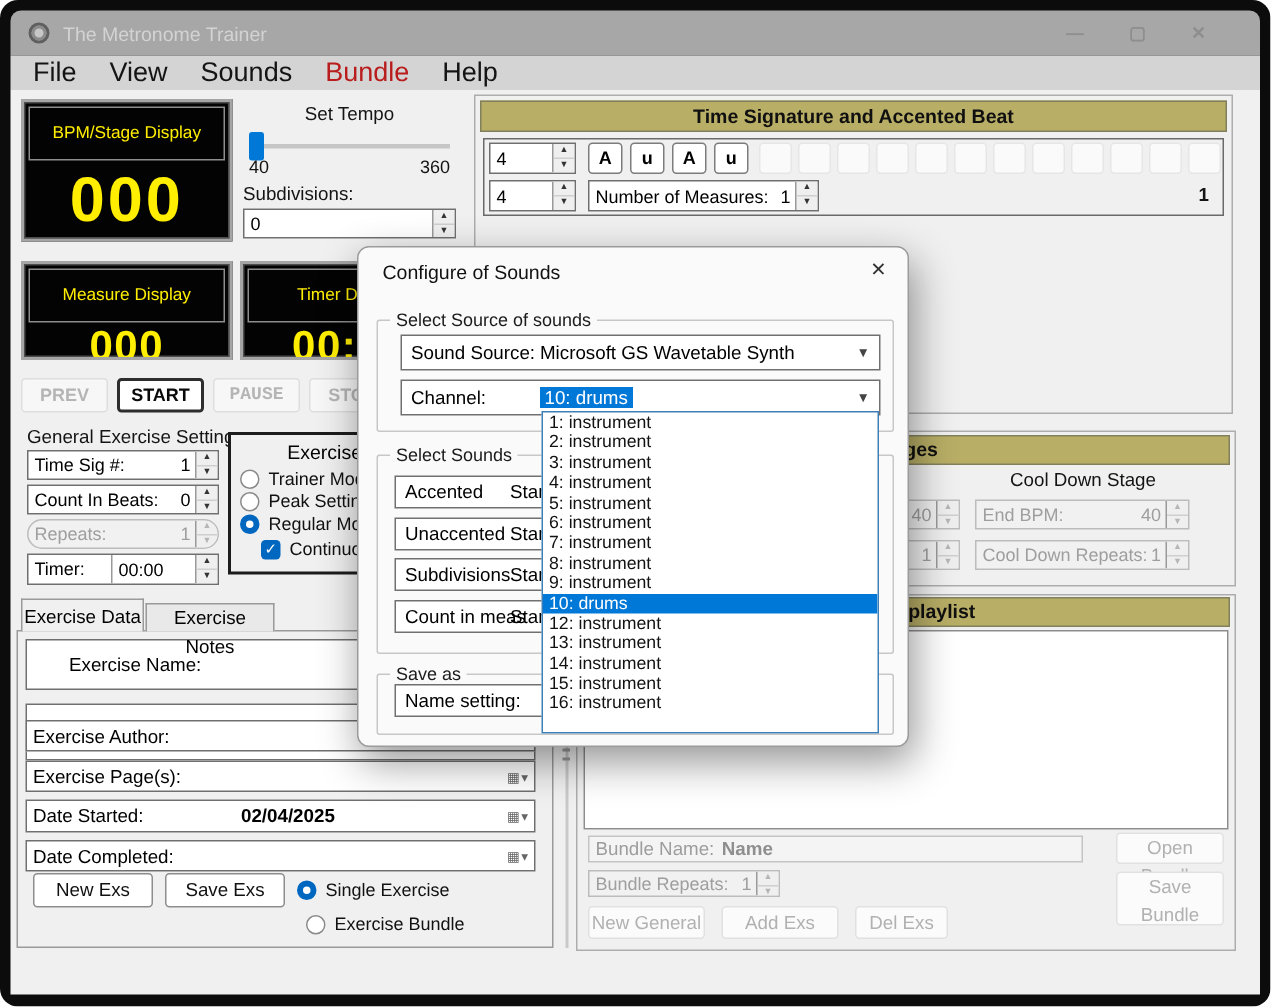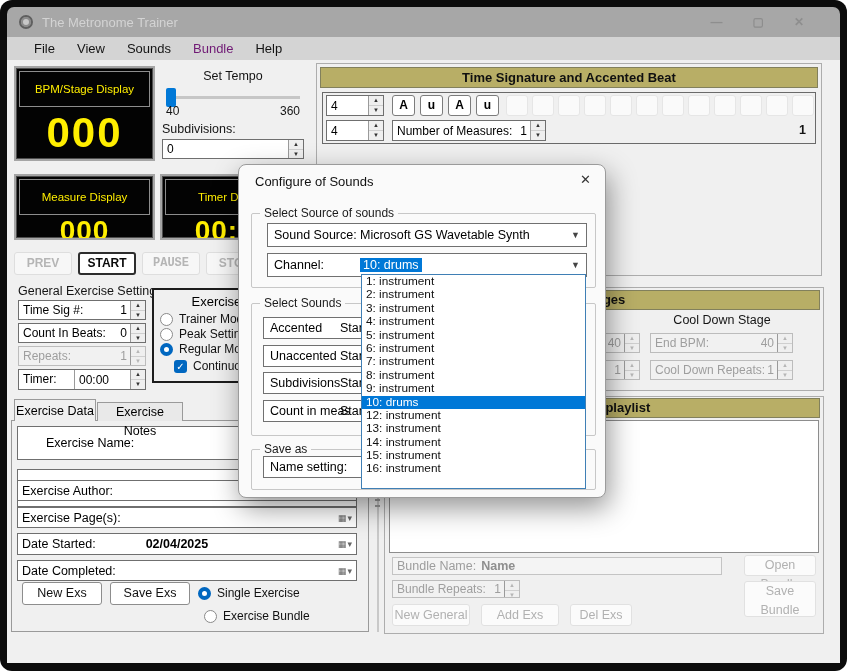--- a/index.html
+++ b/index.html
@@ -5,23 +5,23 @@
   * { box-sizing: border-box; margin:0; padding:0; font-family:"Liberation Sans", sans-serif; }
   html,body { width:847px; height:671px; background:#fff; }
   #win { position:relative; width:847px; height:671px; background:#0c0c0c; border-radius:12px; overflow:hidden; }
   .abs { position:absolute; }
 
   
   .titlebar { left:7px; top:7px; width:833px; height:30px; background:#a7a7a7; display:flex; align-items:center; padding:0 12px; border-radius:7px 7px 0 0; }
   .appicon { width:14px; height:14px; border-radius:50%; border:2px solid #5f5f5f; background:#c7c7c7; box-shadow:inset 0 0 0 2px #8b8b8b; }
   .title-text { color:#d3d3d3; font-size:13px; margin-left:9px; }
   .winbtns { margin-left:auto; display:flex; gap:30px; color:#8e8e8e; font-size:12px; padding-right:24px; font-weight:bold; }
-  .menubar { left:7px; top:37px; width:833px; height:23px; background:#d4d4d4; display:flex; align-items:center; padding-left:16px; font-size:13px; color:#141414; }
+  .menubar { left:7px; top:37px; width:833px; height:23px; background:#d4d4d4; display:flex; align-items:center; padding-left:4px; font-size:18px; color:#141414; }
   .menubar span { padding:2px 11px; }
-  .mdis { color:#701a75; }
+  .mdis { color:#b91c1c; }
   .content { left:7px; top:60px; width:833px; height:603px; background:#f0f0f0; }
 
   
   .displaybox { position:absolute; background:#030303; border:2px solid #a5a5a5; box-shadow:inset 0 0 0 1px #4d4d4d; color:#ffee00; text-align:center; overflow:hidden; }
   .dhead { border:1px solid #8d8d8d; margin:3px 3px 2px; font-size:11.5px; padding:11px 0; white-space:nowrap; }
   .dval-lg { font-size:42px; font-weight:bold; letter-spacing:2px; line-height:48px; }
   .dval-md { font-size:28px; font-weight:bold; letter-spacing:1px; line-height:28px; white-space:nowrap; }
   .dsub { font-size:11px; white-space:nowrap; }
 
   
@@ -150,21 +150,21 @@
       </span>
   </div>
   <div class="rowbox" style="left:18px;top:323px;width:128px;height:20px;">
     <span class="lbl">Count In Beats:</span>
     <span class="val">0</span>
     <span class="spin">
         <i>▲</i>
         <i>▼</i>
       </span>
   </div>
-  <div class="rowbox disbox" style="left:18px;top:346px;width:128px;height:20px;">
+  <div class="rowbox disbox" style="left:18px;top:346px;width:128px;height:20px;border-radius:10px;">
     <span class="lbl">Repeats:</span>
     <span class="val">1</span>
     <span class="spin">
         <i>▲</i>
         <i>▼</i>
       </span>
   </div>
   <div class="rowbox" style="left:18px;top:369px;width:128px;height:21px;">
     <span class="lbl" style="width:56px;border-right:1px solid #9a9a9a;align-self:stretch;line-height:19px;">Timer:</span>
     <span class="lbl">00:00</span>
@@ -209,21 +209,21 @@
   </div>
   <div class="field" style="left:17px;top:507px;width:340px;height:21px;">
     <span>Exercise Page(s):</span>
     <span class="picker">
         <span>▦</span>
         <span>▾</span>
       </span>
   </div>
   <div class="field" style="left:17px;top:533px;width:340px;height:22px;">
     <span>Date Started:</span>
-    <span style="font-weight:bold;margin-left:2px;padding-left:48px;">02/04/2025</span>
+    <span style="font-weight:bold;margin-left:17px;padding-left:48px;">02/04/2025</span>
     <span class="picker">
         <span>▦</span>
         <span>▾</span>
       </span>
   </div>
   <div class="field" style="left:17px;top:560px;width:340px;height:21px;">
     <span>Date Completed:</span>
     <span class="picker">
         <span>▦</span>
         <span>▾</span>

